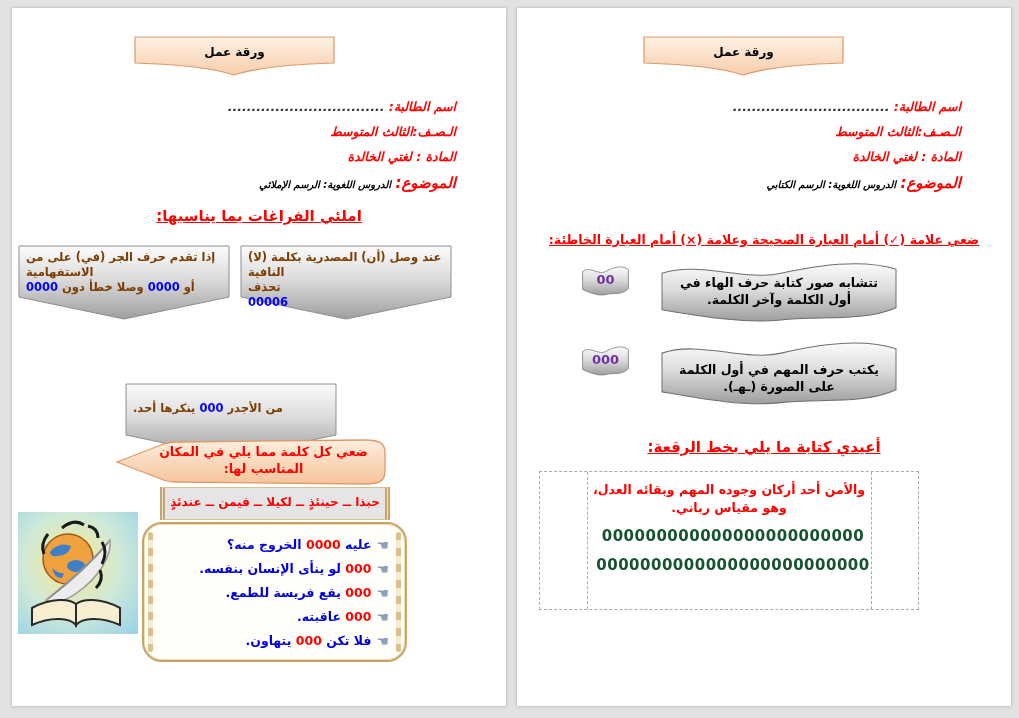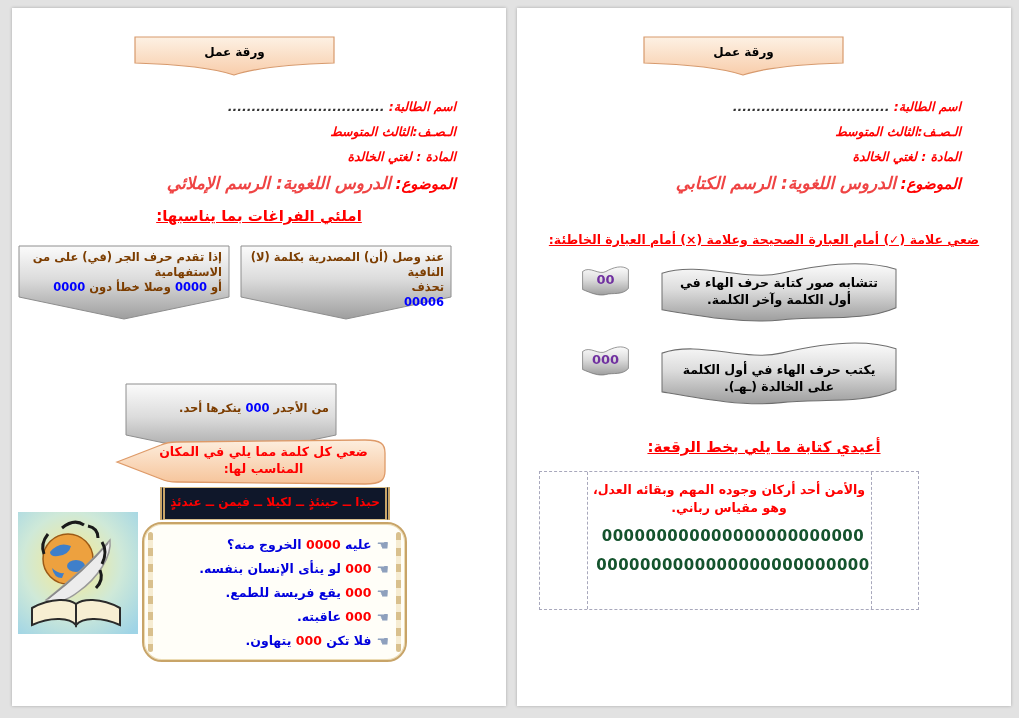--- a/index.html
+++ b/index.html
@@ -22,50 +22,50 @@
     position:absolute; left:0; right:0; top:0; height:32px; line-height:32px;
     text-align:center; font-weight:bold; font-size:12px; color:#000; direction:rtl;
   }
 
   
   .info { position:absolute; right:50px; top:86px; direction:rtl; text-align:right; }
   .info-line { font-weight:bold; font-size:12.5px; color:#ff0000; line-height:25px; white-space:nowrap;font-style:italic; }
   .dots { color:#333333; font-weight:bold; letter-spacing:.5px; }
   .topic-line { line-height:28px; }
   .topic-label { font-size:15px; color:#ff0000; font-weight:bold; }
-  .topic-value { font-size:17px; color:#ef4444; font-weight:bold; }
+  .topic-value { font-size:10px; color:#000000; font-weight:bold; }
 
   .sec-heading {
     position:absolute; left:0; width:100%; text-align:center;
     color:#ff0000; font-weight:bold; text-decoration:underline;
     direction:rtl; white-space:nowrap;
   }
 
   
   .pennant { position:absolute; width:212px; height:76px; }
   .pennant svg { position:absolute; inset:0; width:100%; height:100%; }
   .pennant-text {
-    position:absolute; left:8px; right:8px; top:5px; text-align:right; direction:rtl;
+    position:absolute; left:8px; right:8px; top:5px; text-align:left; direction:rtl;
     color:#7c3d00; font-weight:bold; font-size:11.5px; line-height:15px;
   }
   .blank-blue { color:#0000ff; font-weight:bold; }
   .blank-red  { color:#ff0000; font-weight:bold; }
 
   
   .callout { position:absolute; left:103px; top:429px; width:273px; height:50px; }
   .callout svg { position:absolute; inset:0; width:100%; height:100%; }
   .callout-text {
     position:absolute; left:40px; right:16px; top:6px; text-align:center; direction:rtl;
     color:#ff0000; font-weight:bold; font-size:12.5px; line-height:17px;
   }
 
   
   .word-bank {
     position:absolute; left:148px; top:479px; width:230px; height:33px;
-    background:#0f172a; border:1px solid #d9c08d;
+    background:#e5e5e5; border:1px solid #d9c08d;
     border-left:5px double #c8a468; border-right:5px double #c8a468;
     box-sizing:border-box;
   }
   .word-bank-text {
     width:100%; height:100%; line-height:29px; text-align:center; direction:rtl;
     color:#ff0000; font-weight:bold; font-size:12px; white-space:nowrap;
   }
 
   
   .q-box {
@@ -281,21 +281,21 @@
     <svg viewBox="0 0 240 66" preserveAspectRatio="none">
       <path d="M3,15 C40,3 85,23 122,15 C158,7 205,1 237,11 L237,49 C205,63 158,57 122,61 C85,65 40,57 3,51 Z" fill="url(#gGray)" stroke="#6e6e6e" stroke-width="2"></path>
     </svg>
     <div class="answer-blank-text" style="line-height:31px;">00</div>
   </div>
 
   <div class="wave" style="left:142px; top:329px; width:240px; height:71px;">
     <svg viewBox="0 0 240 66" preserveAspectRatio="none">
       <path d="M3,15 C40,3 85,23 122,15 C158,7 205,1 237,11 L237,49 C205,63 158,57 122,61 C85,65 40,57 3,51 Z" fill="url(#gGray)" stroke="#6e6e6e" stroke-width="1"></path>
     </svg>
-    <div class="wave-text" style="top:24px;">يكتب حرف الهاء في أول الكلمة على الخالدة (ـهـ).</div>
+    <div class="wave-text" style="top:24px;">يكتب حرف المهم في أول الكلمة على الصورة (ـهـ).</div>
   </div>
   <div class="wave" style="left:65px; top:336px; width:47px; height:33px;">
     <svg viewBox="0 0 240 66" preserveAspectRatio="none">
       <path d="M3,15 C40,3 85,23 122,15 C158,7 205,1 237,11 L237,49 C205,63 158,57 122,61 C85,65 40,57 3,51 Z" fill="url(#gGray)" stroke="#6e6e6e" stroke-width="2"></path>
     </svg>
     <div class="answer-blank-text" style="line-height:31px;">000</div>
   </div>
 
   <div class="sec-heading" style="top:430px; font-size:15px;">أعيدي كتابة ما يلي بخط الرقعة:</div>
 

